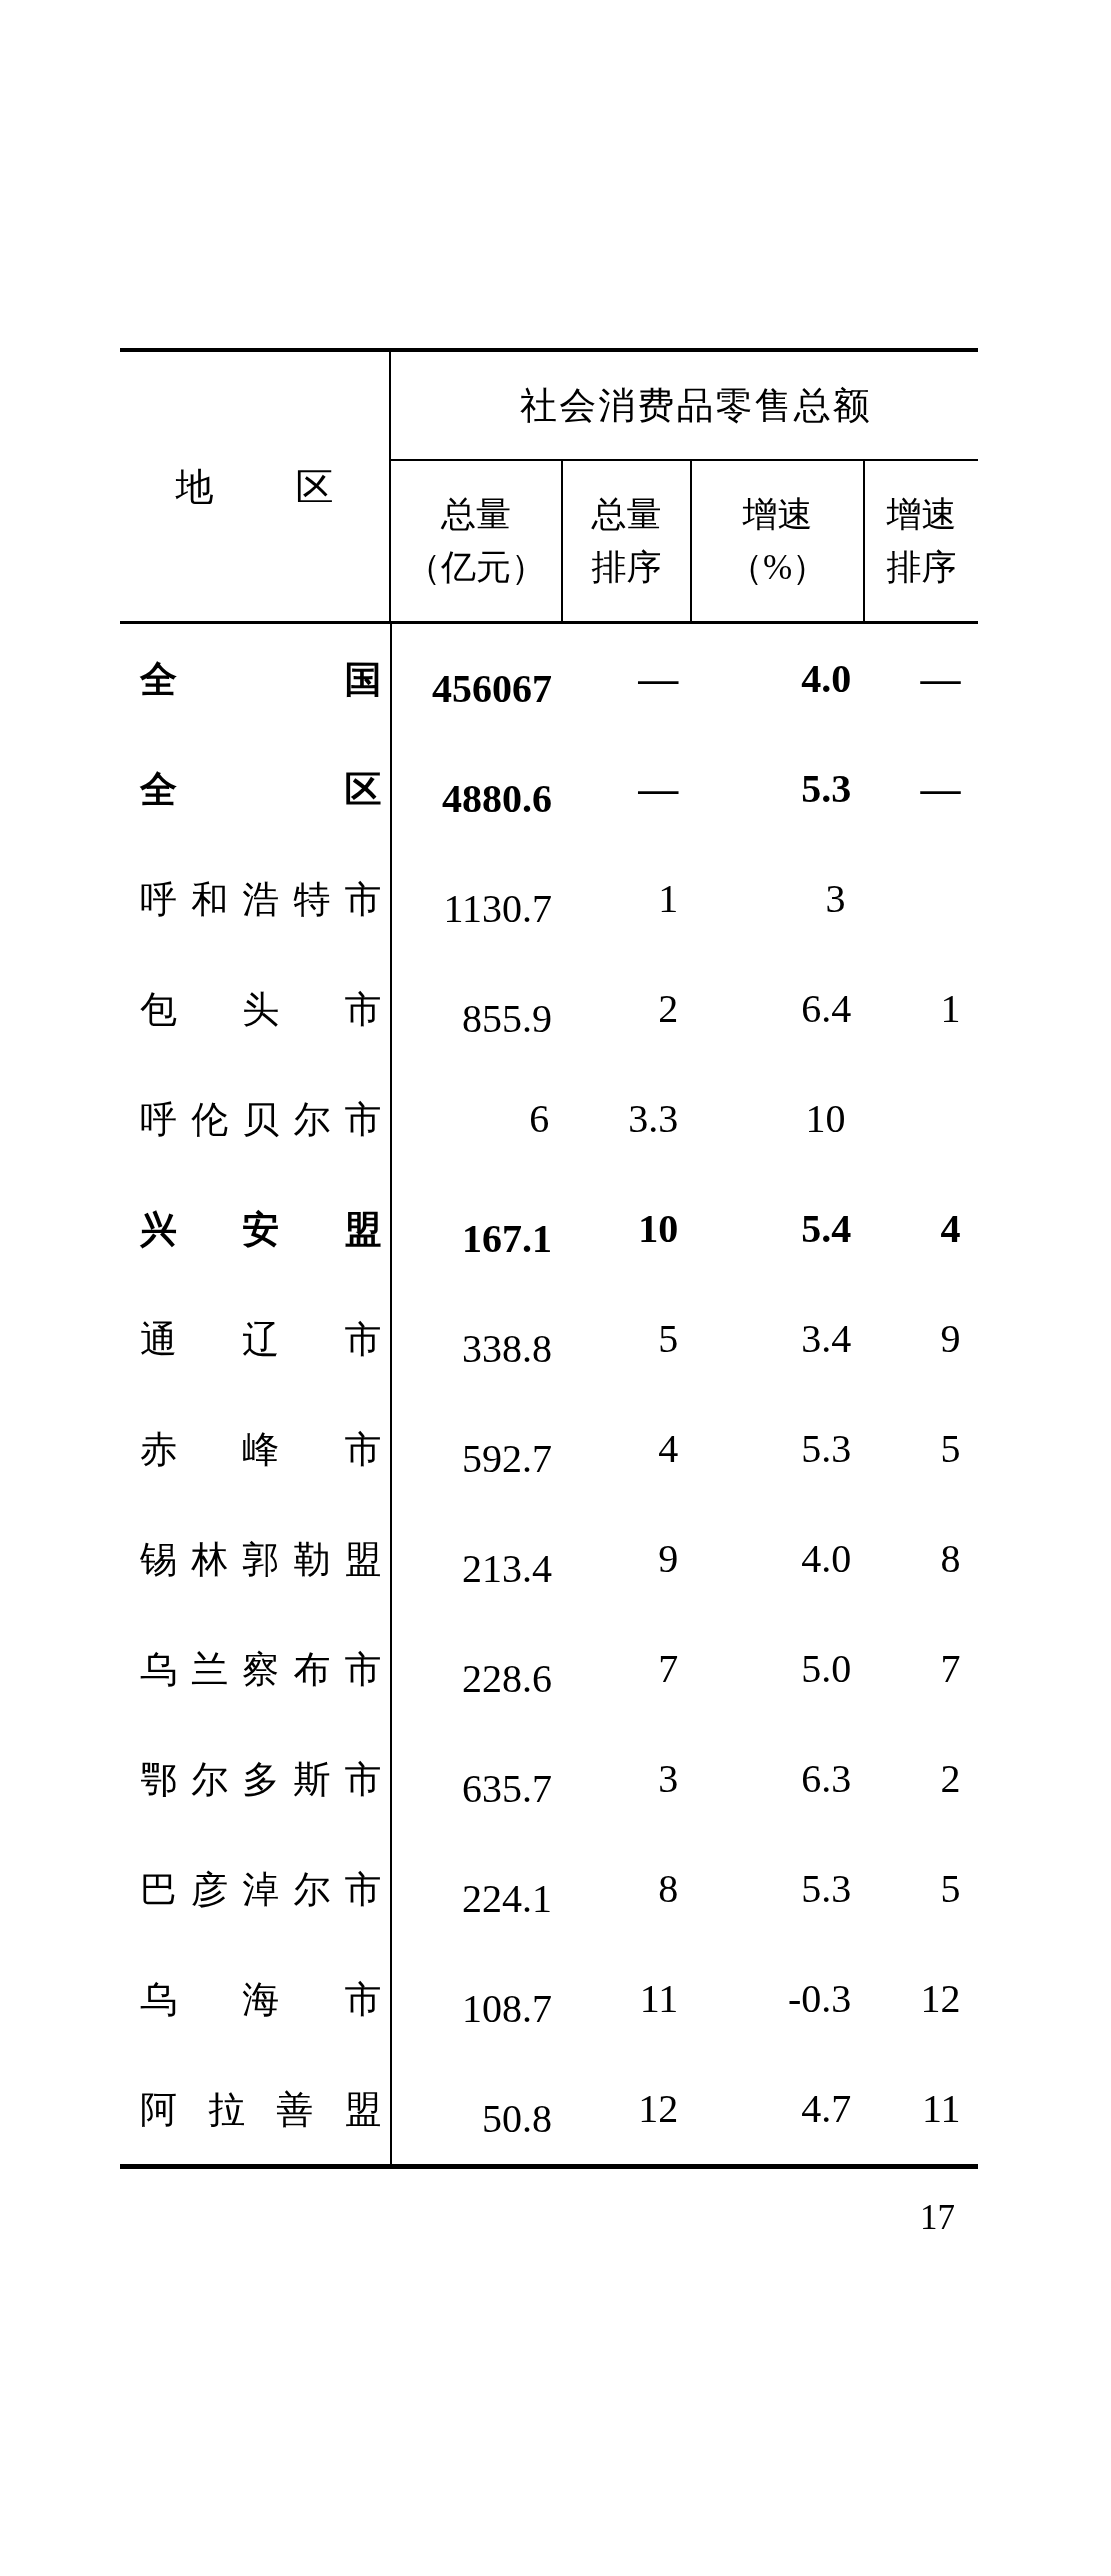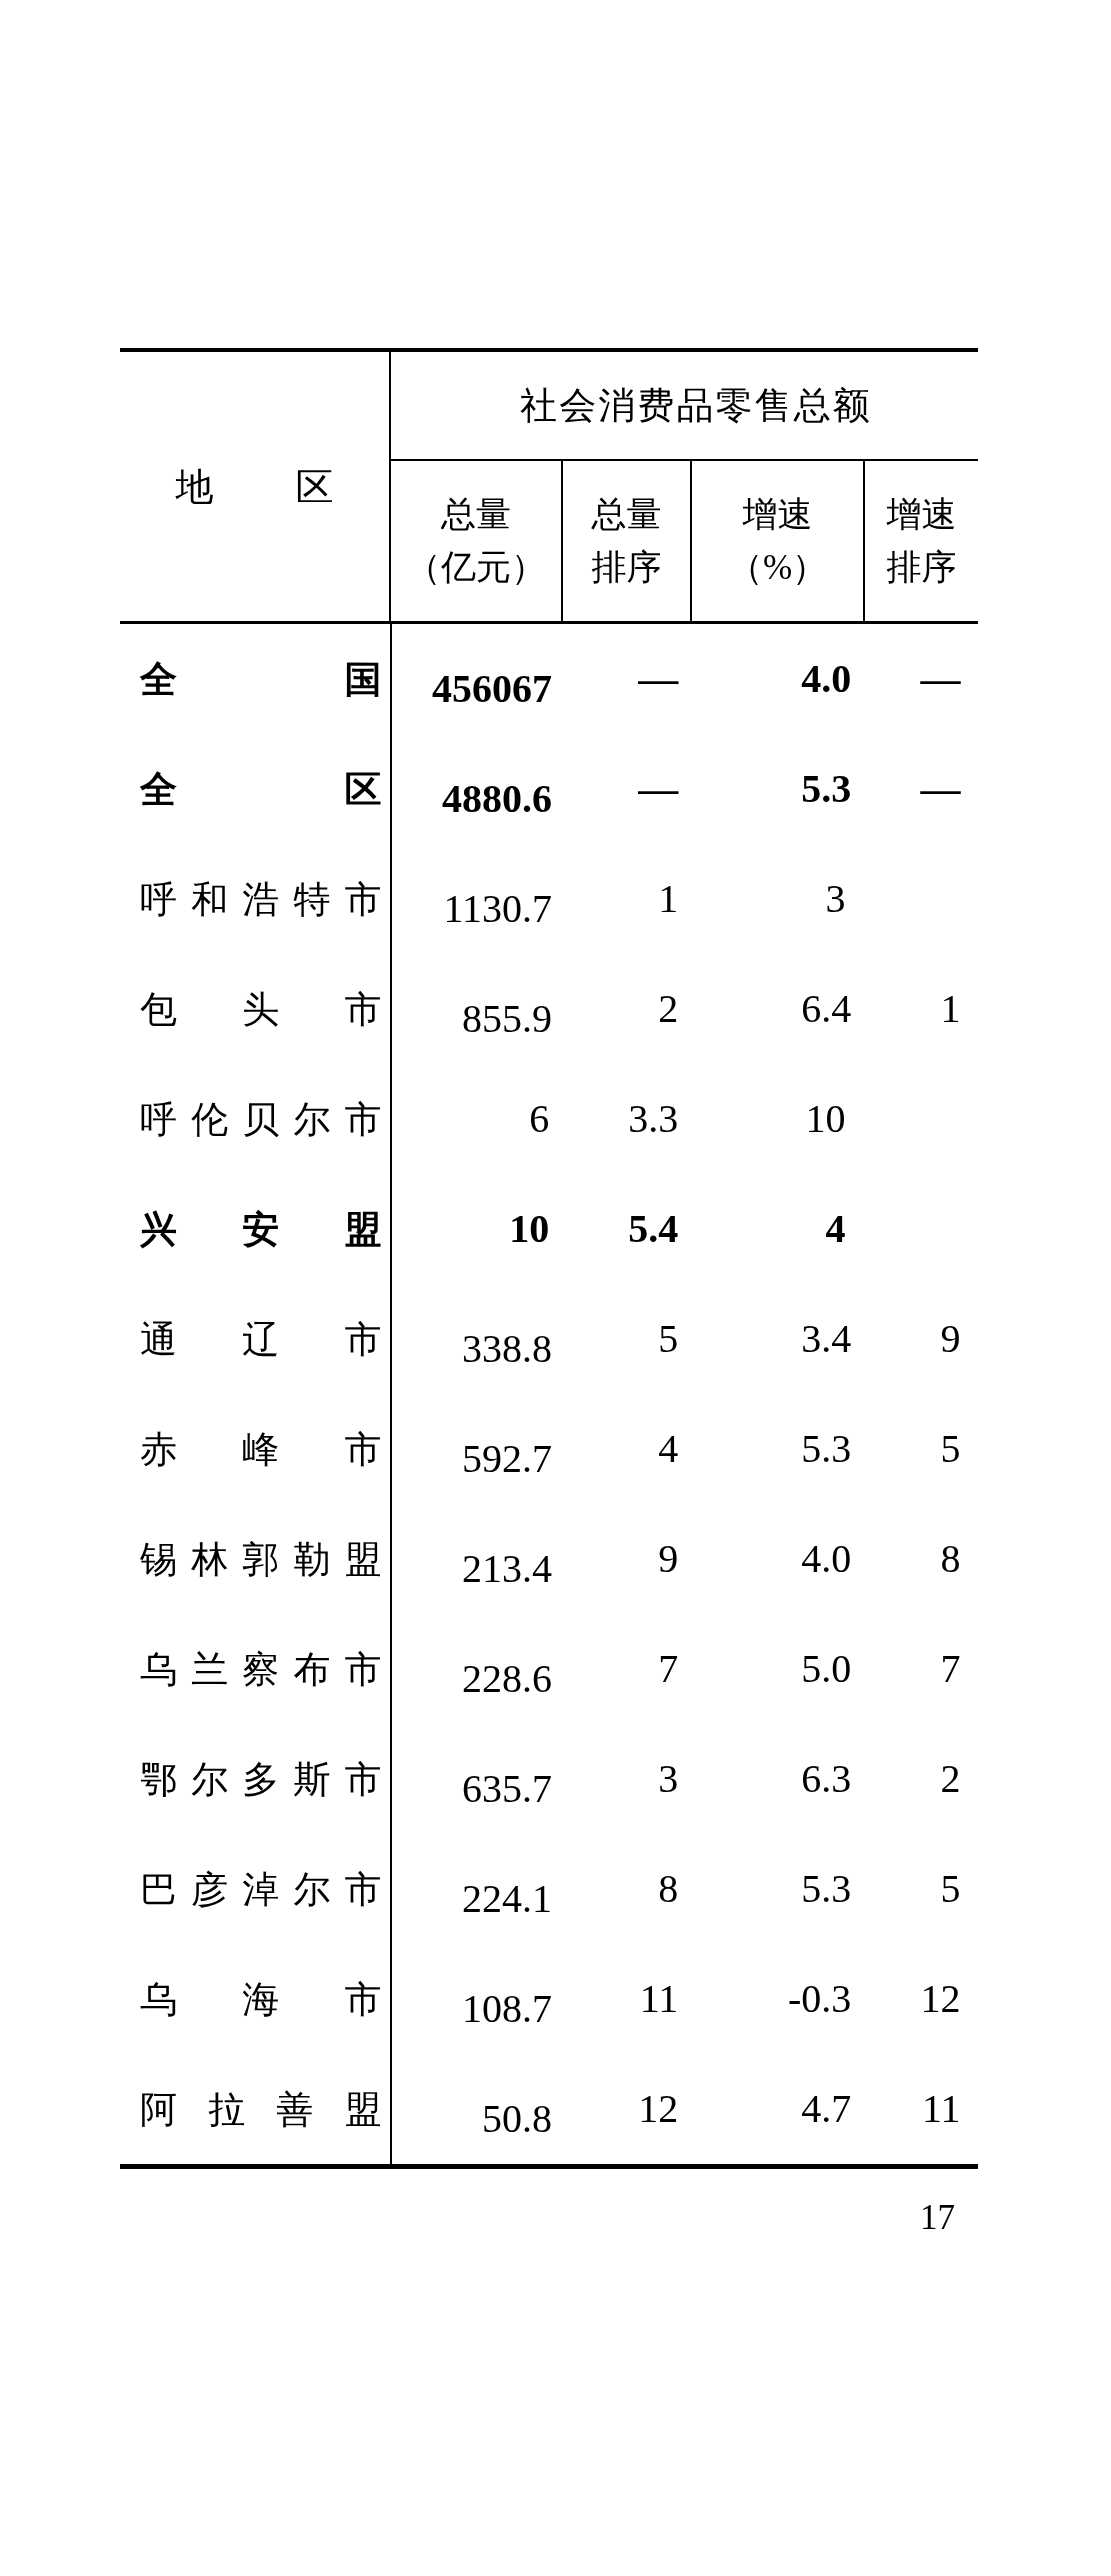--- a/index.html
+++ b/index.html
@@ -215,20 +215,21 @@
         <div class="cell num grank">10</div>
       </div>
       <div class="trow emph">
         <div class="cell region">
             <div class="justify-chars">
               <span>兴</span>
               <span>安</span>
               <span>盟</span>
             </div>
           </div>
+        <div class="cell num amount">167.1</div>
         <div class="cell num arank">10</div>
         <div class="cell num growth">5.4</div>
         <div class="cell num grank">4</div>
       </div>
       <div class="trow">
         <div class="cell region">
             <div class="justify-chars">
               <span>通</span>
               <span>辽</span>
               <span>市</span>

